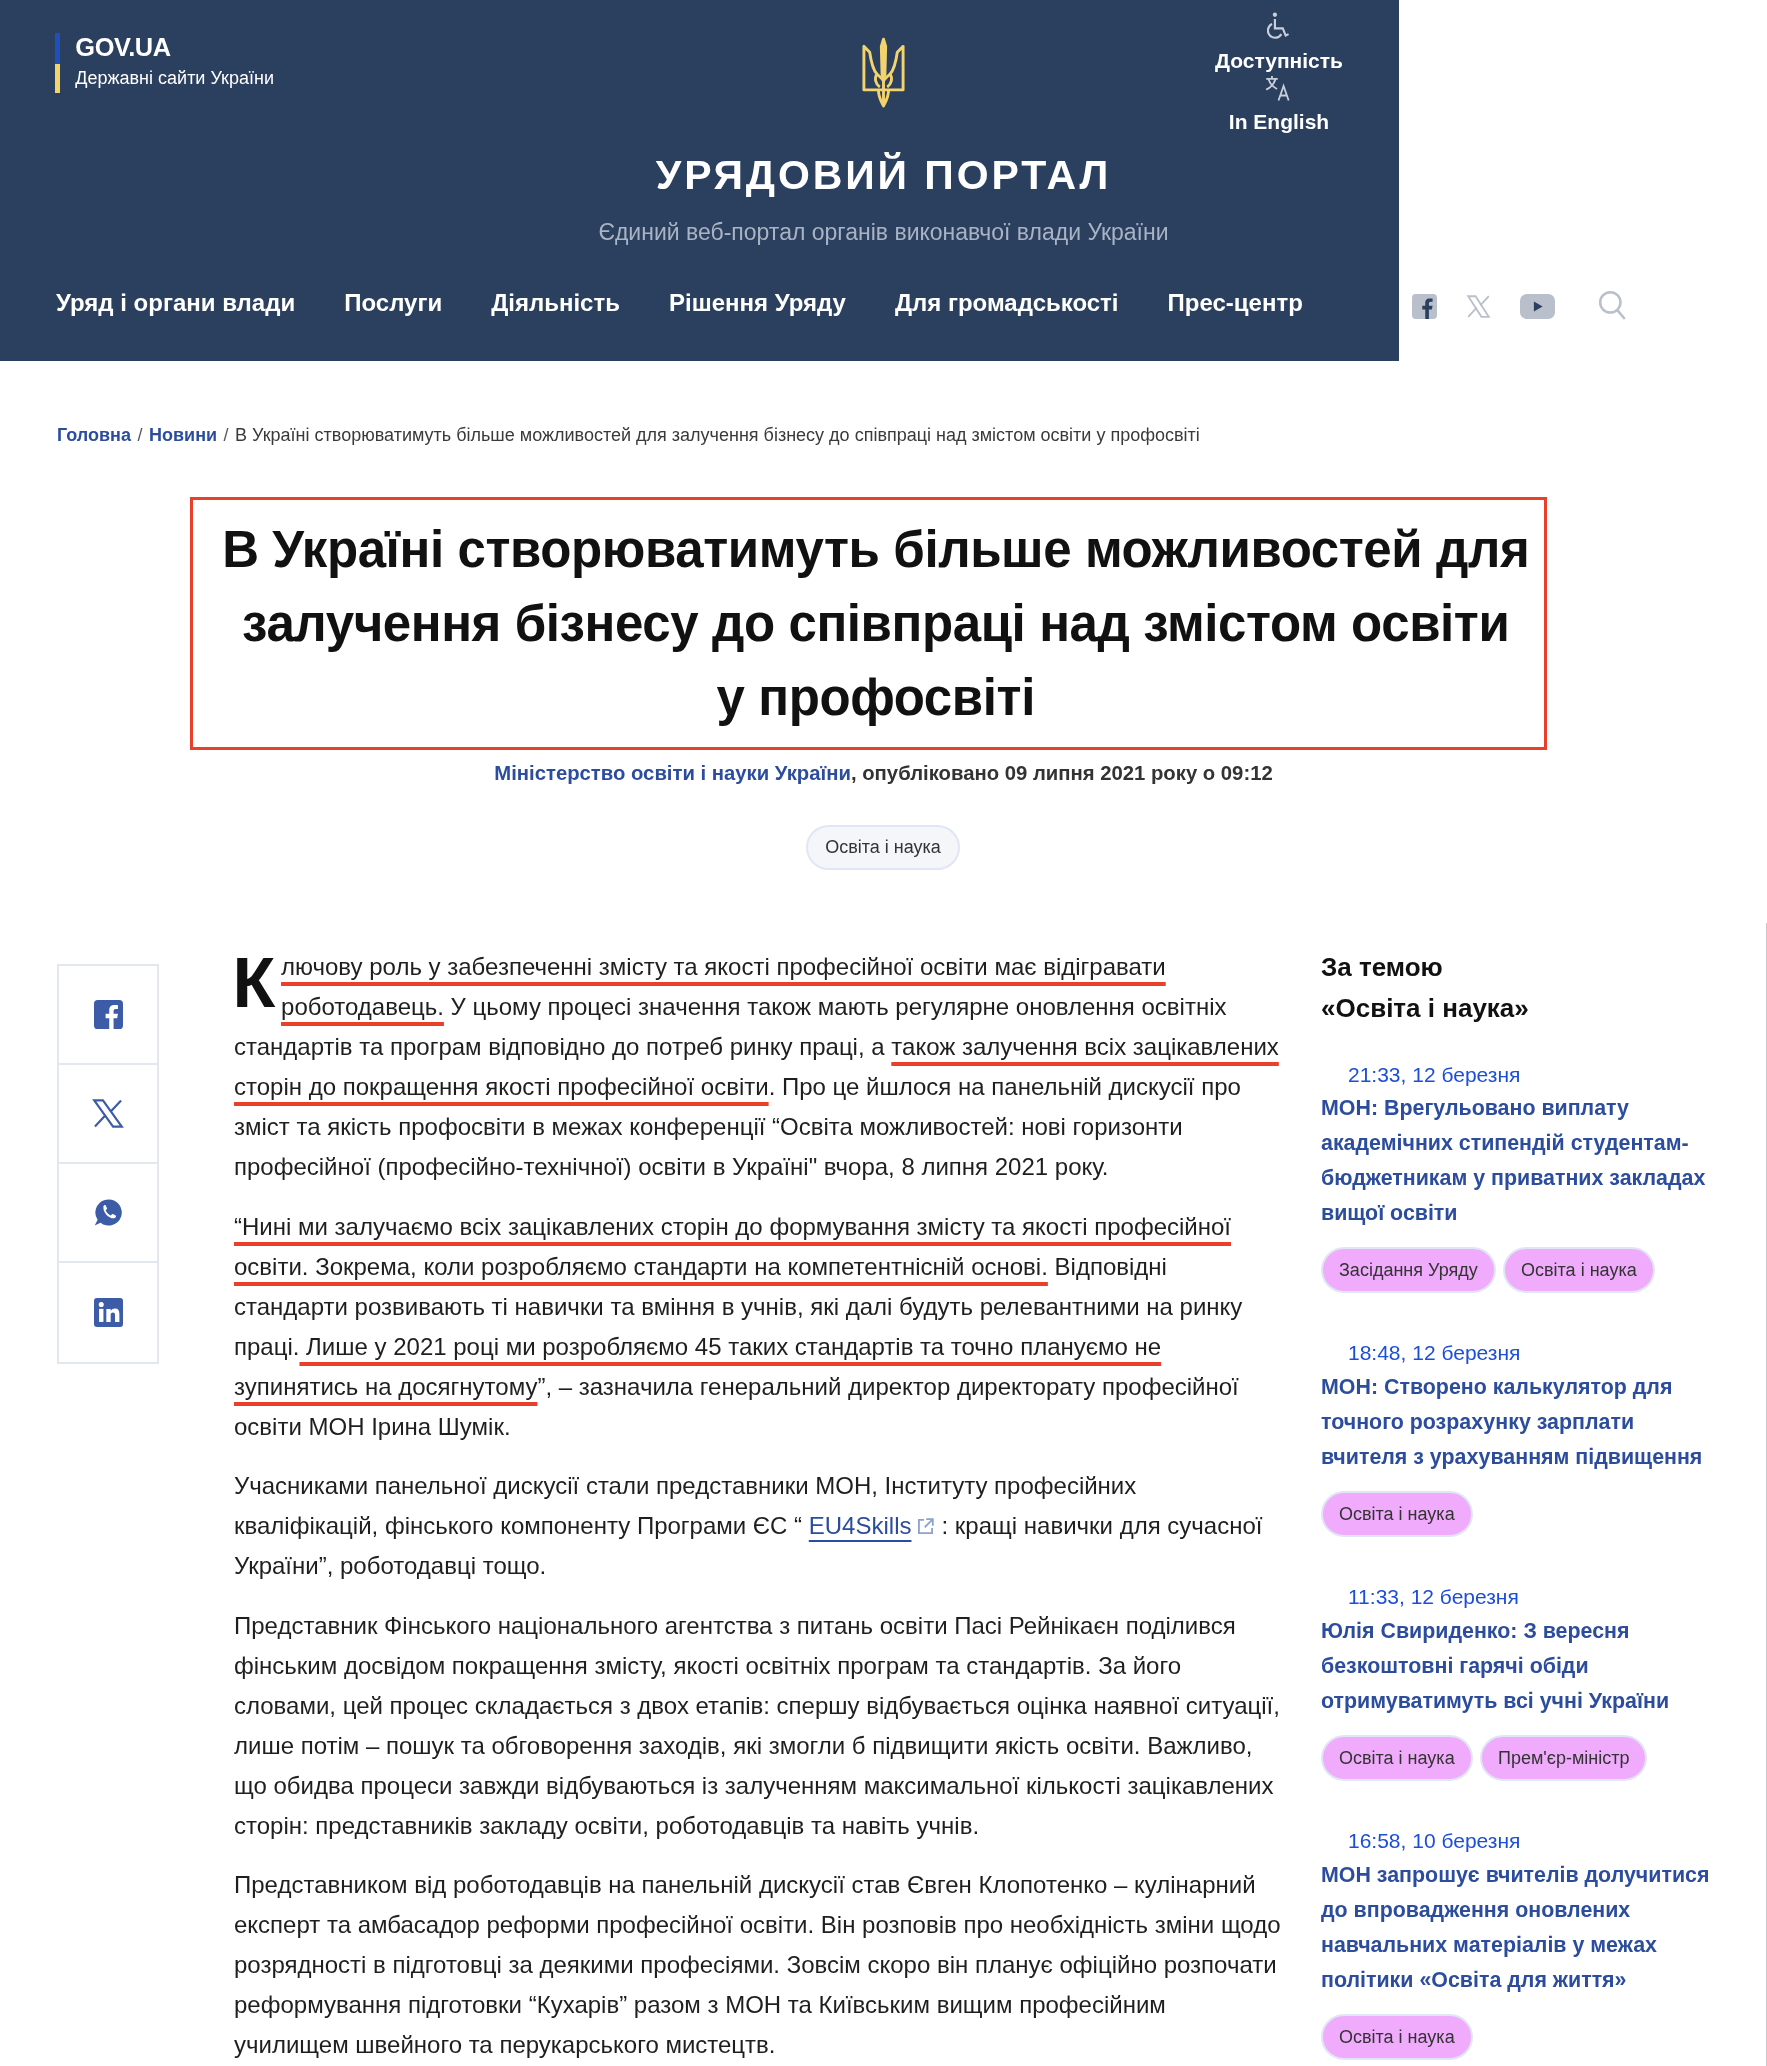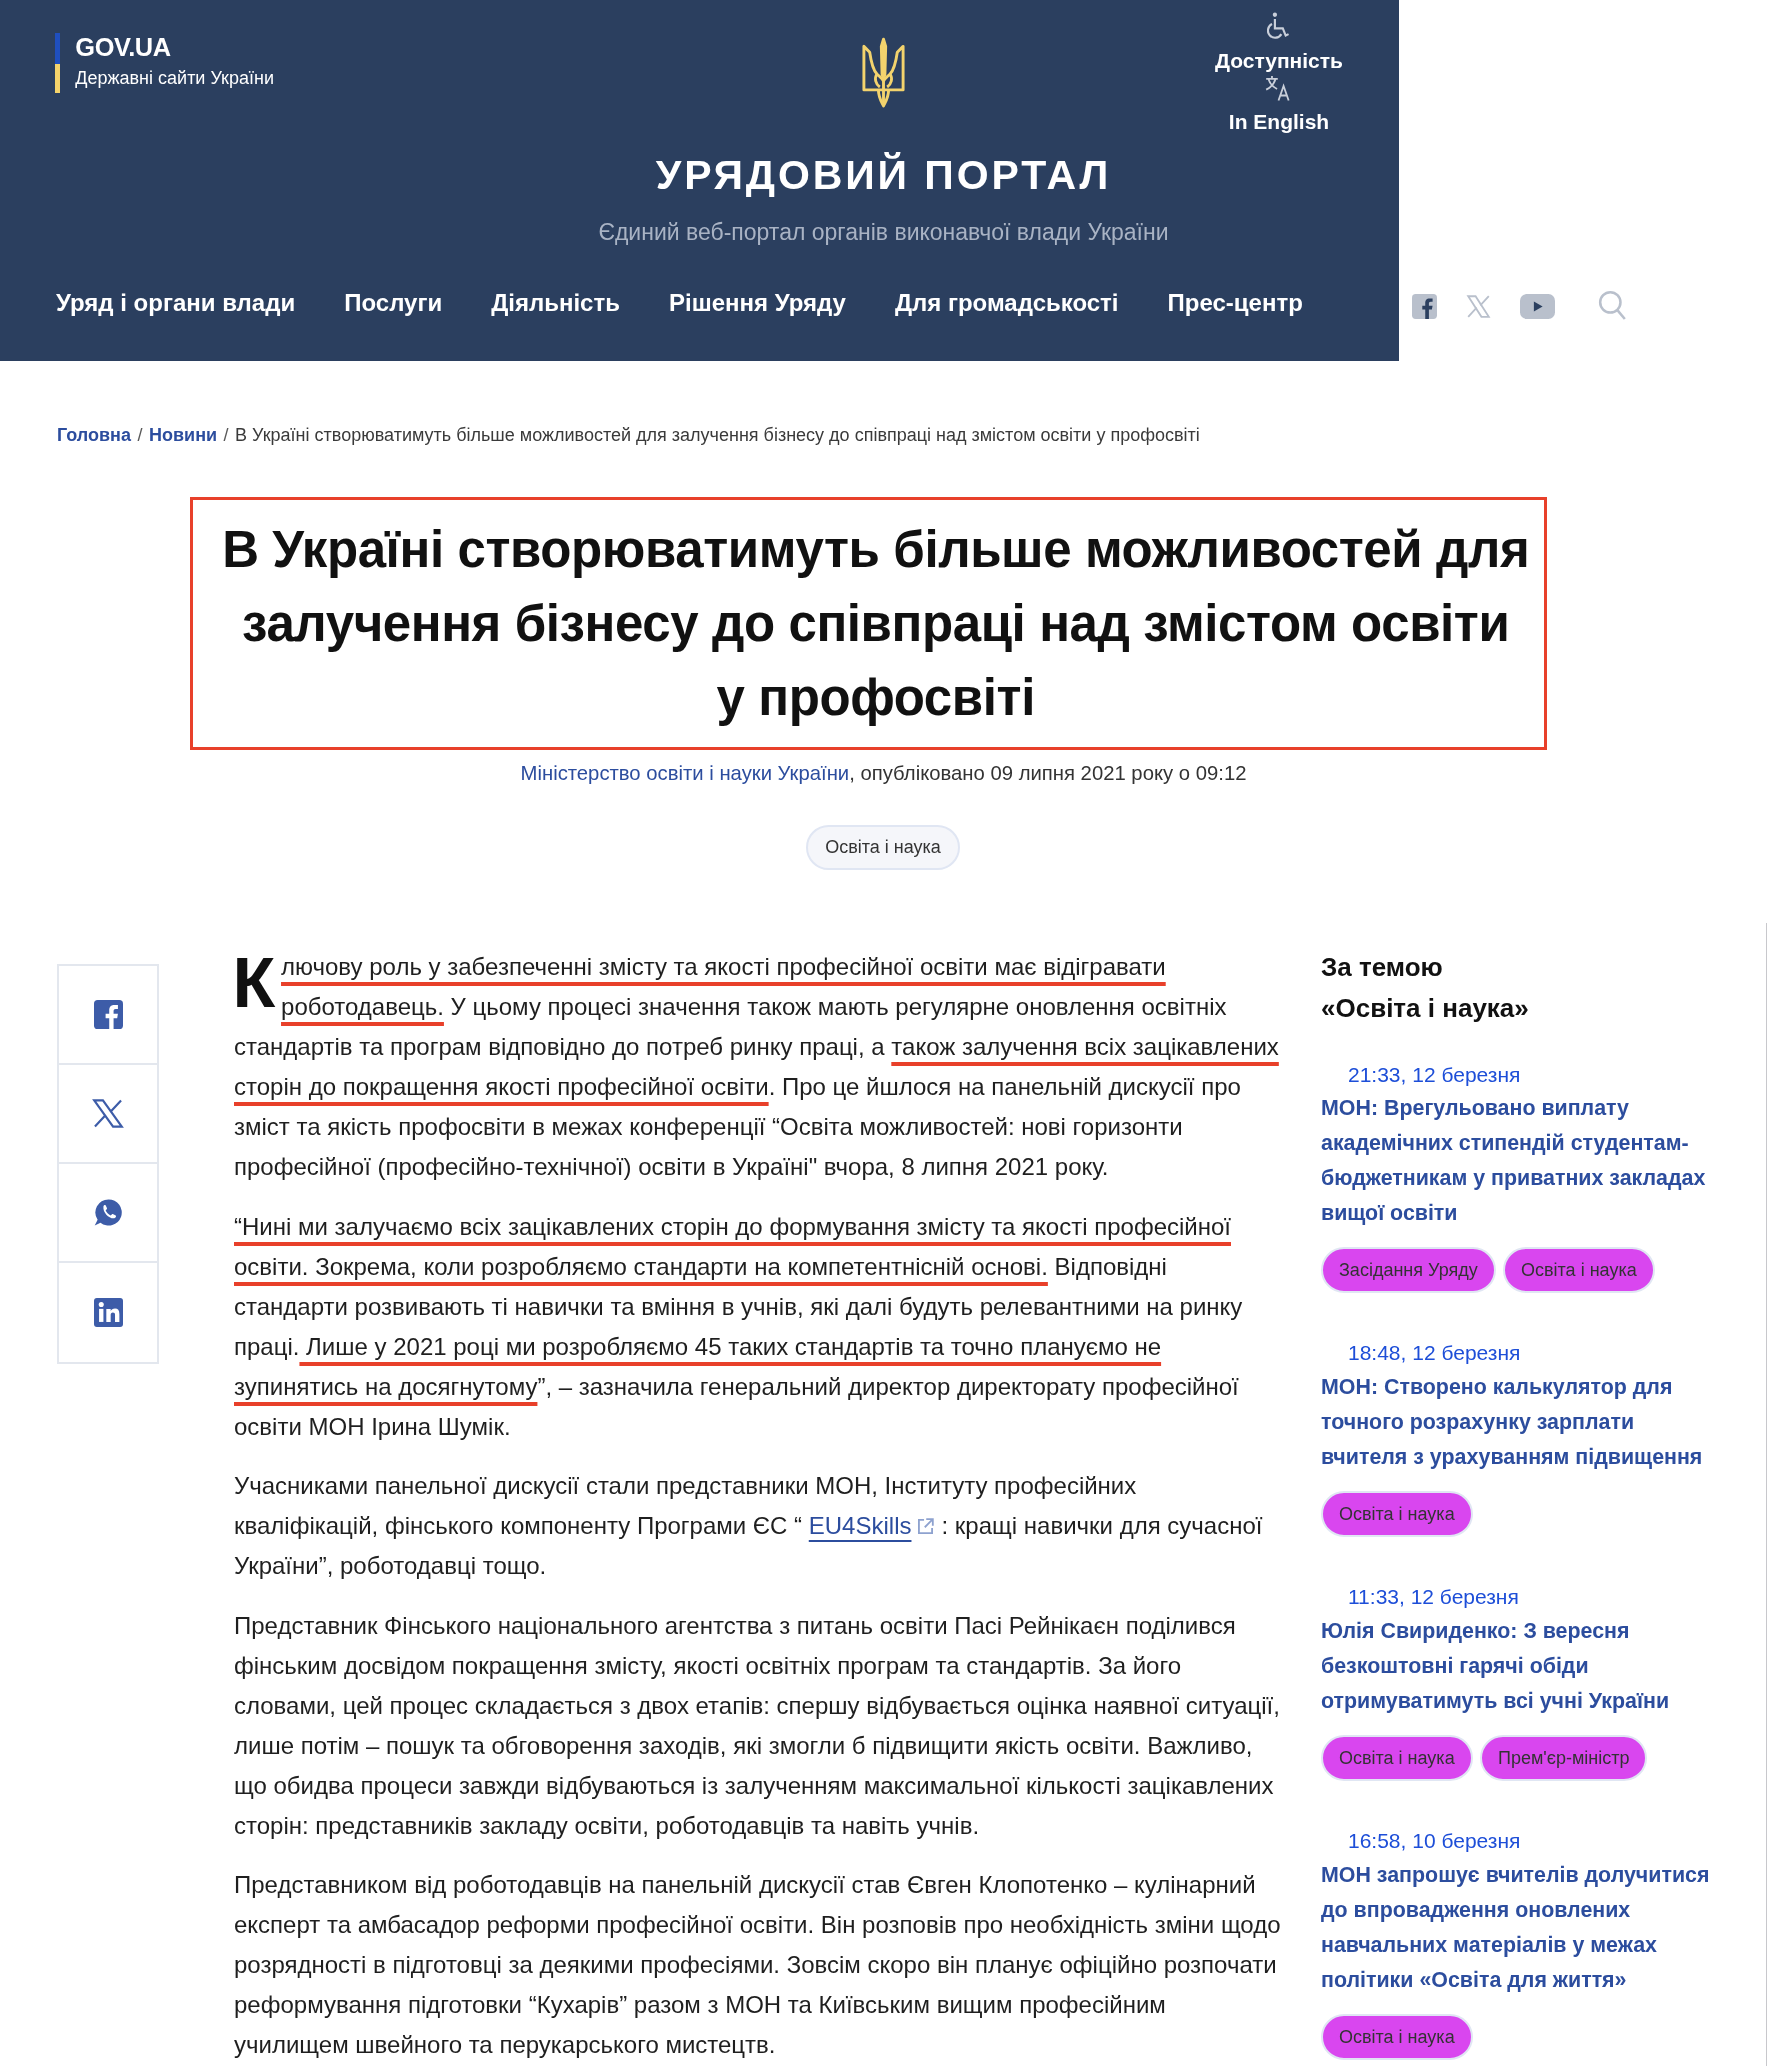--- a/index.html
+++ b/index.html
@@ -32,21 +32,21 @@
 
   
   .breadcrumb { position: absolute; left: 57px; top: 425px; font-size: 18px; color: #3a3a3a; white-space: nowrap; }
   .breadcrumb a { color: #2c4d9e; font-weight: 700; }
   .breadcrumb .sep { color: #5a5a5a; margin: 0 6.5px; }
 
   
   .title-box { position: absolute; left: 190px; top: 497px; width: 1357px; height: 253px; border: 3.6px solid #e8402a; }
   .title-box h1 { position: absolute; left: 29px; right: 14.5px; top: 13px; text-align: center; font-weight: 700; font-size: 51px; line-height: 74px; color: #111; letter-spacing: -0.4px; }
 
-  .meta { position: absolute; left: 0; top: 762px; width: 1767px; text-align: center; font-size: 20.3px; color: #333; }
+  .meta { position: absolute; left: 0; top: 762px; width: 1767px; text-align: center; font-size: 20.3px; color: #333; font-weight: bold; }
   .meta a { color: #2c4d9e; }
   .topic-chip { position: absolute; left: 806px; top: 825px; width: 154px; height: 45px; border: 2.9px solid #e0e6f3; border-radius: 22.5px; background: #f5f6fa; font-size: 18px; color: #333; display: flex; align-items: center; justify-content: center; }
 
   
   .share { position: absolute; left: 57px; top: 964px; width: 102px; border: 2.2px solid #e3e7ee; }
   .share-btn { height: 99px; display: flex; align-items: center; justify-content: center; border-bottom: 2.2px solid #e3e7ee; }
   .share-btn:last-child { border-bottom: none; }
 
   
   .article { position: absolute; left: 234px; top: 947px; width: 1052px; font-size: 24px; line-height: 40px; color: #1f1f1f; }
@@ -56,21 +56,21 @@
   .ext-link { color: #2c4d9e; text-decoration: underline; text-decoration-thickness: 2.2px; text-underline-offset: 5.8px; }
   .ext-icon { display: inline-block; vertical-align: -1.5px; margin-left: 4.4px; }
 
   
   .sidebar { position: absolute; left: 1321px; top: 947px; width: 392px; }
   .sidebar h2 { font-weight: 700; font-size: 26px; line-height: 41px; color: #111; margin-bottom: 30.5px; }
   .news-item { margin-bottom: 45px; }
   .news-time { font-size: 21px; line-height: 29px; color: #1d4ed8; margin-bottom: 2.9px; margin-left: 27px; }
   .news-title { display: block; font-weight: 700; font-size: 21.4px; line-height: 35px; color: #2c4d9e; margin-bottom: 16px; }
   .chips { display: flex; gap: 7.3px; flex-wrap: wrap; }
-  .chip { height: 46px; padding: 0 16px; border: 2.9px solid #e0e6f3; border-radius: 23px; background: #d946ef; font-size: 18px; color: #333; display: flex; align-items: center; white-space: nowrap; }
+  .chip { height: 46px; padding: 0 16px; border: 2.9px solid #e0e6f3; border-radius: 23px; background: #f0abfc; font-size: 18px; color: #333; display: flex; align-items: center; white-space: nowrap; }
 
   .scrollbar { position: absolute; left: 1766px; top: 923px; width: 1.5px; height: 1143px; background: #c8c8cc; }
 </style>
 </head>
 <body>
 
 <header class="header">
   <a class="gov-brand">
     <span class="bar-blue"></span>
     <span class="bar-yellow"></span>

